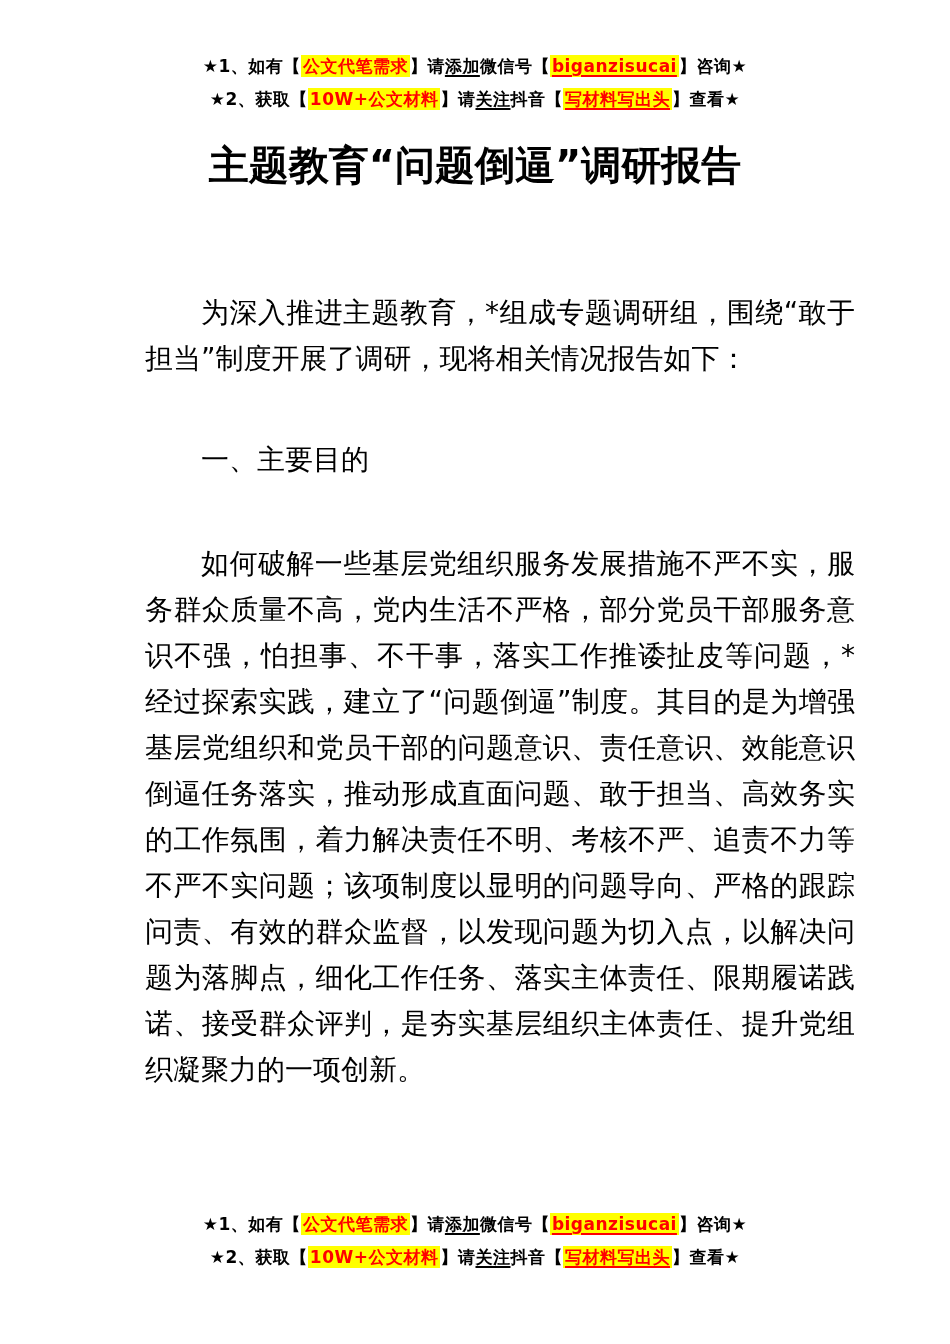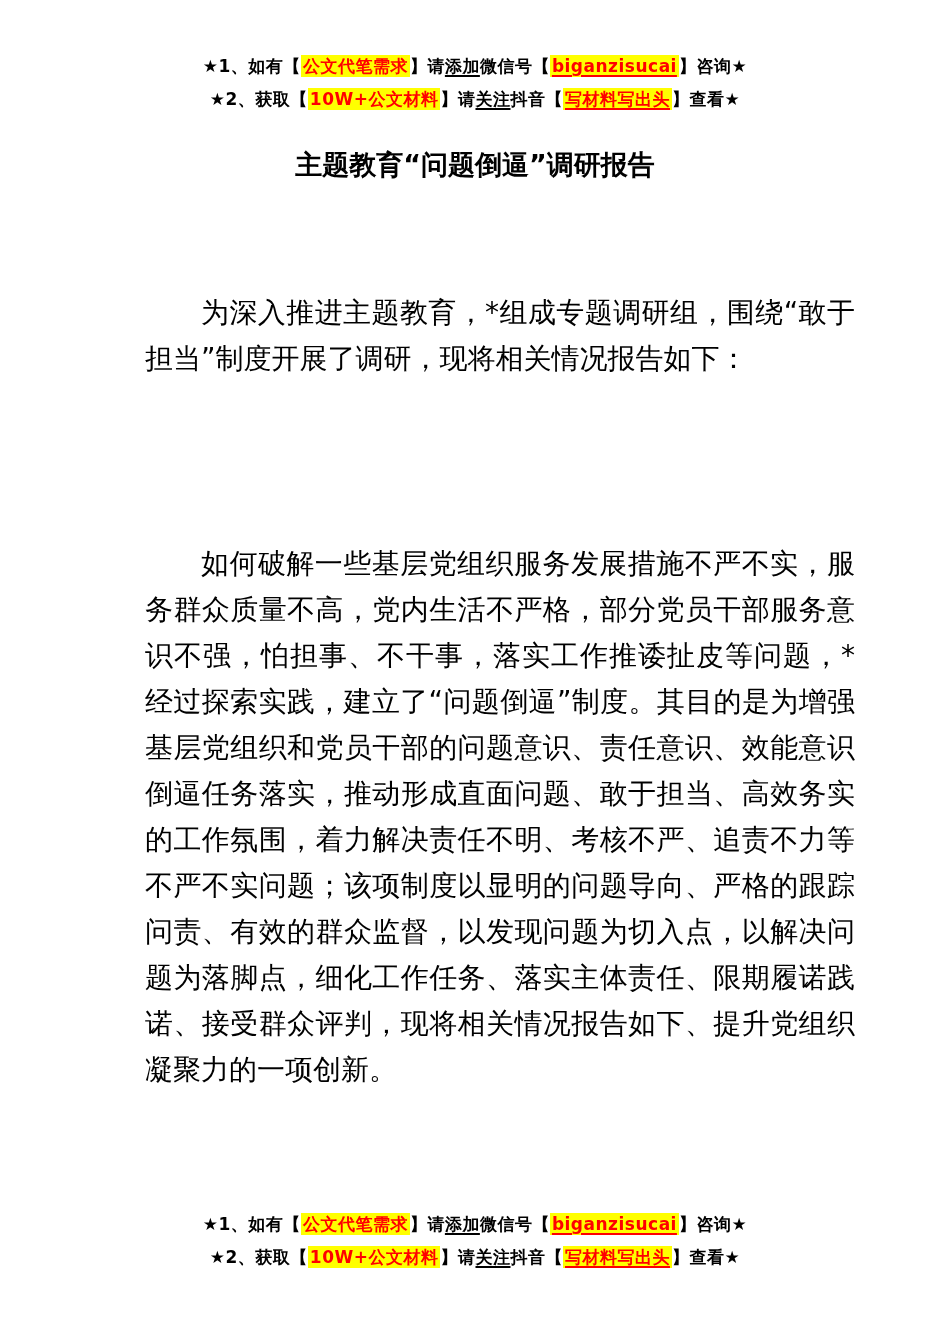--- a/index.html
+++ b/index.html
@@ -39,21 +39,21 @@
     text-decoration-thickness: 2px;
     text-underline-offset: 3px;
   }
   
   .doc-title {
     position: absolute;
     top: 136px;
     left: 0;
     right: 0;
     text-align: center;
-    font-size: 27px;
+    font-size: 40px;
     font-weight: 700;
     line-height: 58px;
     letter-spacing: 0px;
   }
   
   .body-block {
     position: absolute;
     left: 145px;
     width: 710px;
     font-size: 28px;
@@ -78,22 +78,23 @@
     </div>
     <div>
       <span>★2、获取【</span><span class="hl">10W+公文材料</span><span>】请</span><span class="ul">关注</span><span>抖音【</span><span class="hl ul">写材料写出头</span><span>】查看★</span>
     </div>
   </div>
 
   <h1 class="doc-title">主题教育“问题倒逼”调研报告</h1>
 
   <p class="body-block intro">为深入推进主题教育，*组成专题调研组，围绕“敢于担当”制度开展了调研，现将相关情况报告如下：</p>
 
+  <p class="body-block heading">一、主要目的</p>
 
-  <p class="body-block section">如何破解一些基层党组织服务发展措施不严不实，服务群众质量不高，党内生活不严格，部分党员干部服务意识不强，怕担事、不干事，落实工作推诿扯皮等问题，*经过探索实践，建立了“问题倒逼”制度。其目的是为增强基层党组织和党员干部的问题意识、责任意识、效能意识倒逼任务落实，推动形成直面问题、敢于担当、高效务实的工作氛围，着力解决责任不明、考核不严、追责不力等不严不实问题；该项制度以显明的问题导向、严格的跟踪问责、有效的群众监督，以发现问题为切入点，以解决问题为落脚点，细化工作任务、落实主体责任、限期履诺践诺、接受群众评判，现将相关情况报告如下、提升党组织凝聚力的一项创新。</p>
+  <p class="body-block section">如何破解一些基层党组织服务发展措施不严不实，服务群众质量不高，党内生活不严格，部分党员干部服务意识不强，怕担事、不干事，落实工作推诿扯皮等问题，*经过探索实践，建立了“问题倒逼”制度。其目的是为增强基层党组织和党员干部的问题意识、责任意识、效能意识倒逼任务落实，推动形成直面问题、敢于担当、高效务实的工作氛围，着力解决责任不明、考核不严、追责不力等不严不实问题；该项制度以显明的问题导向、严格的跟踪问责、有效的群众监督，以发现问题为切入点，以解决问题为落脚点，细化工作任务、落实主体责任、限期履诺践诺、接受群众评判，是夯实基层组织主体责任、提升党组织凝聚力的一项创新。</p>
 
   <div class="promo footer">
     <div>
       <span>★1、如有【</span><span class="hl">公文代笔需求</span><span>】请</span><span class="ul">添加</span><span>微信号【</span><span class="hl ul">biganzisucai</span><span>】咨询★</span>
     </div>
     <div>
       <span>★2、获取【</span><span class="hl">10W+公文材料</span><span>】请</span><span class="ul">关注</span><span>抖音【</span><span class="hl ul">写材料写出头</span><span>】查看★</span>
     </div>
   </div>
 

